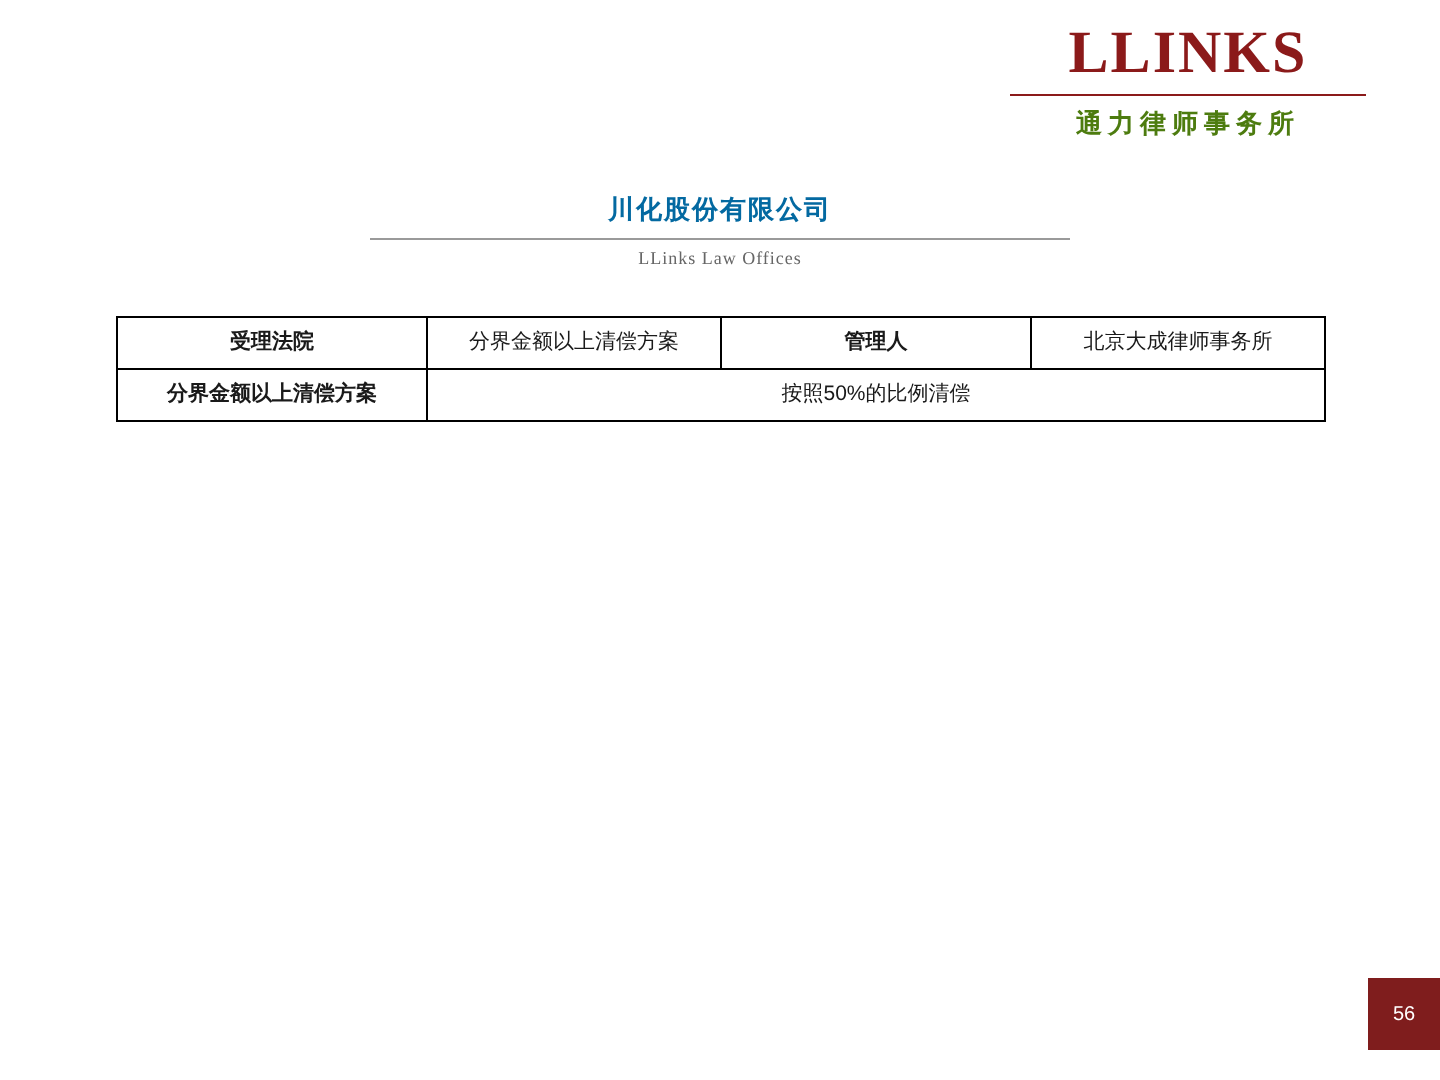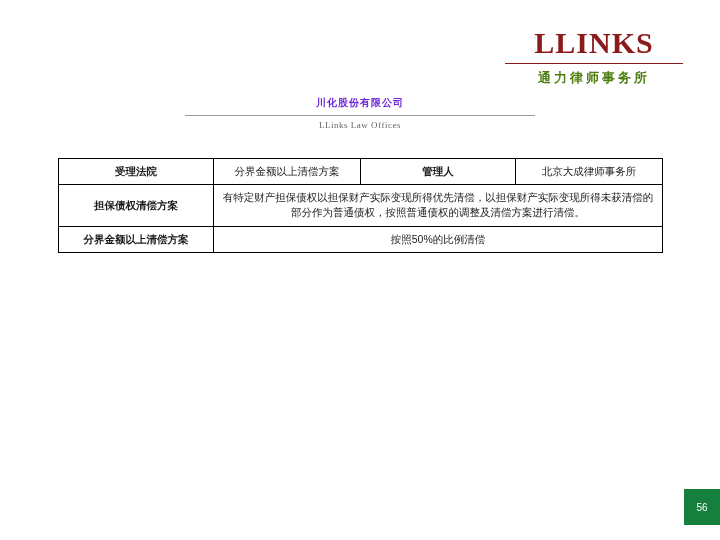--- a/index.html
+++ b/index.html
@@ -11,21 +11,21 @@
     height: 540px;
     background: #ffffff;
     font-family: "Liberation Sans", sans-serif;
     position: relative;
     overflow: hidden;
   }
 
   
   .logo-block {
     position: absolute;
-    top: 28px;
+    top: 12px;
     right: 26px;
     text-align: center;
     width: 200px;
   }
   .logo-main {
     font-family: "Liberation Serif", serif;
     font-size: 30px;
     font-weight: bold;
     color: #8b1a1a;
     letter-spacing: 1px;
@@ -57,23 +57,23 @@
 
   
   .title-wrap {
     position: absolute;
     top: 96px;
     left: 0;
     width: 720px;
     text-align: center;
   }
   .doc-title {
-    font-size: 10px;
+    font-size: 13px;
     font-weight: bold;
-    color: #6d28d9;
+    color: #0369a1;
     letter-spacing: 1px;
     font-family: Liberation Serif, serif;
   }
   .title-rule {
     width: 350px;
     height: 1px;
     background: #9a9a9a;
     margin: 5px auto 0 auto;
   }
   .doc-subtitle {
@@ -123,21 +123,21 @@
   .col-c { width: 155px; }
   .col-d { width: 147px; }
 
   
   .page-num {
     position: absolute;
     right: 0px;
     bottom: 15px;
     width: 36px;
     height: 36px;
-    background: #15803d;
+    background: #7f1d1d;
     color: #ffffff;
     font-size: 10px;
     display: flex;
     align-items: center;
     justify-content: center;
   }
 </style>
 </head>
 <body>
 
@@ -162,24 +162,20 @@
         <col class="col-d">
     </colgroup>
     <tbody>
         <tr>
           <td class="label">受理法院</td>
           <td class="value">分界金额以上清偿方案</td>
           <td class="label">管理人</td>
           <td class="value">北京大成律师事务所</td>
         </tr>
         <tr>
-          <td class="label">担保债权清偿方案</td>
-          <td class="value para" colspan="3">有特定财产担保债权以担保财产实际变现所得优先清偿，以担保财产实际变现所得未获清偿的部分作为普通债权，按照普通债权的调整及清偿方案进行清偿。</td>
-        </tr>
-        <tr>
           <td class="label">分界金额以上清偿方案</td>
           <td class="value" colspan="3">按照50%的比例清偿</td>
         </tr>
       </tbody>
   </table>
 </div>
 
 <div class="page-num">56</div>
 
 </body></html>

